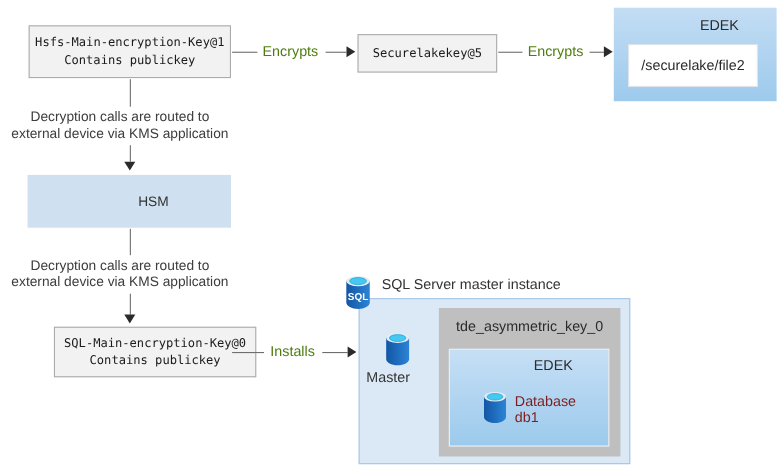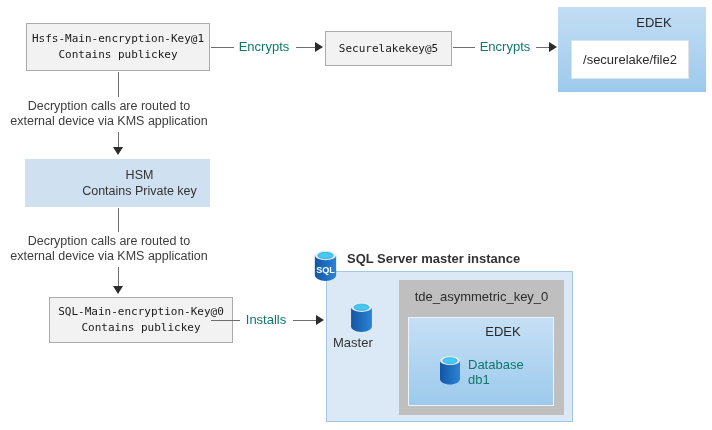--- a/index.html
+++ b/index.html
@@ -15,29 +15,29 @@
   .edekbox{background:linear-gradient(180deg,#c3ddf4,#9dcaec);text-align:center;}
   .edek-title{font-size:13px;color:#2b2b2b;padding-top:8px;padding-left:44px;}
   .filebox{background:#ffffff;border:1px solid #dde3e9;display:flex;align-items:center;
            justify-content:center;font-size:13px;color:#2b2b2b;}
   .hline{position:absolute;height:1px;background:#6e6e6e;}
   .vline{position:absolute;width:1px;background:#6e6e6e;}
   .arrow-right{position:absolute;width:0;height:0;border-left:8px solid #2b2b2b;
                border-top:5px solid transparent;border-bottom:5px solid transparent;}
   .arrow-down{position:absolute;width:0;height:0;border-top:8px solid #2b2b2b;
               border-left:5px solid transparent;border-right:5px solid transparent;}
-  .conn-label{position:absolute;font-size:13px;color:#0f766e;text-align:center;}
+  .conn-label{position:absolute;font-size:13px;color:#4d7c0f;text-align:center;}
   .note{position:absolute;font-size:12.5px;line-height:15px;color:#3d3d3d;text-align:center;}
   .instance{background:#dbe9f7;border:1px solid #a6c5e4;}
-  .instance-title{position:absolute;font-size:13px;color:#333;font-weight:bold;}
+  .instance-title{position:absolute;font-size:13px;color:#333;}
   .tdebox{background:#bfbfbf;text-align:center;}
   .tde-title{font-size:13px;color:#2b2b2b;padding-top:9px;}
   .edek-inner{background:linear-gradient(180deg,#c6dff5,#9ccaec);border:1px solid #ebf3fb;text-align:center;}
   .edek-inner .edek-title{padding-top:6px;}
-  .db-label{position:absolute;font-size:13px;line-height:15px;color:#0f766e;}
+  .db-label{position:absolute;font-size:13px;line-height:15px;color:#7f1d1d;}
   .master-label{position:absolute;font-size:13px;color:#333;text-align:left;}
 </style>
 </head>
 <body>
 
 <div class="canvas">
 
   <div class="abs keybox" style="left:26px;top:23px;width:184px;height:48px;">
     <div>Hsfs-Main-encryption-Key@1</div>
     <div>Contains publickey</div>
@@ -67,21 +67,20 @@
   <div class="vline" style="left:118px;top:72px;height:25px;"></div>
   <div class="note" style="left:8px;top:99px;width:202px;">
     <div>Decryption calls are routed to</div>
     <div>external device via KMS application</div>
   </div>
   <div class="vline" style="left:118px;top:132px;height:15px;"></div>
   <div class="arrow-down" style="left:113px;top:147px;"></div>
 
   <div class="abs bluebox" style="left:25px;top:159px;width:185px;height:48px;">
     <div>HSM</div>
-    <div>Contains Private key</div>
   </div>
 
   <div class="vline" style="left:118px;top:208px;height:24px;"></div>
   <div class="note" style="left:8px;top:234px;width:202px;">
     <div>Decryption calls are routed to</div>
     <div>external device via KMS application</div>
   </div>
   <div class="vline" style="left:118px;top:267px;height:19px;"></div>
   <div class="arrow-down" style="left:113px;top:286px;"></div>
 

